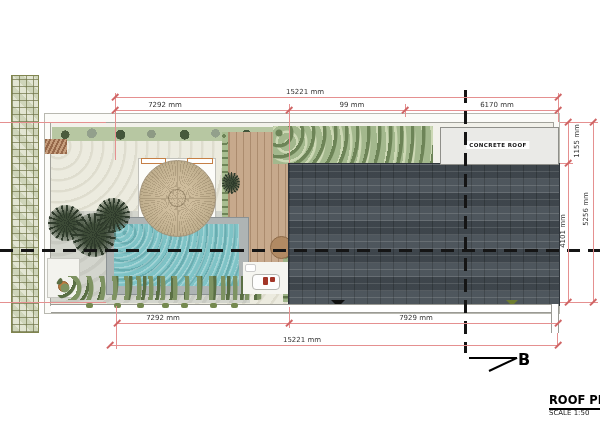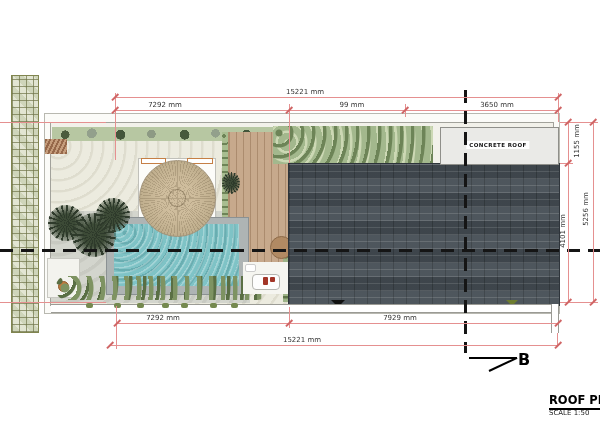--- a/index.html
+++ b/index.html
@@ -197,23 +197,23 @@
   <div class="abs tick" style="left:558px;top:345px;"></div>
   <div class="abs tick" style="left:568px;top:122px;"></div>
   <div class="abs tick" style="left:568px;top:163px;"></div>
   <div class="abs tick" style="left:568px;top:302px;"></div>
   <div class="abs tick" style="left:593px;top:122px;"></div>
   <div class="abs tick" style="left:593px;top:302px;"></div>
 
   <div class="abs dim-label" style="left:305px;top:88px;">15221 mm</div>
   <div class="abs dim-label" style="left:165px;top:101px;">7292 mm</div>
   <div class="abs dim-label" style="left:352px;top:101px;">99 mm</div>
-  <div class="abs dim-label" style="left:497px;top:101px;">3650 mm</div>
+  <div class="abs dim-label" style="left:497px;top:101px;">6170 mm</div>
   <div class="abs dim-label" style="left:163px;top:314px;">7292 mm</div>
-  <div class="abs dim-label" style="left:400px;top:314px;">7929 mm</div>
+  <div class="abs dim-label" style="left:416px;top:314px;">7929 mm</div>
   <div class="abs dim-label" style="left:302px;top:336px;">15221 mm</div>
   <div class="abs dim-label-v" style="left:577px;top:141px;">1155 mm</div>
   <div class="abs dim-label-v" style="left:563px;top:231px;">4101 mm</div>
   <div class="abs dim-label-v" style="left:586px;top:209px;">5256 mm</div>
 
   <div class="abs b-line-h"></div>
   <div class="abs b-line-d"></div>
   <div class="abs b-letter">B</div>
 
   <div class="abs title">ROOF PLAN</div>

